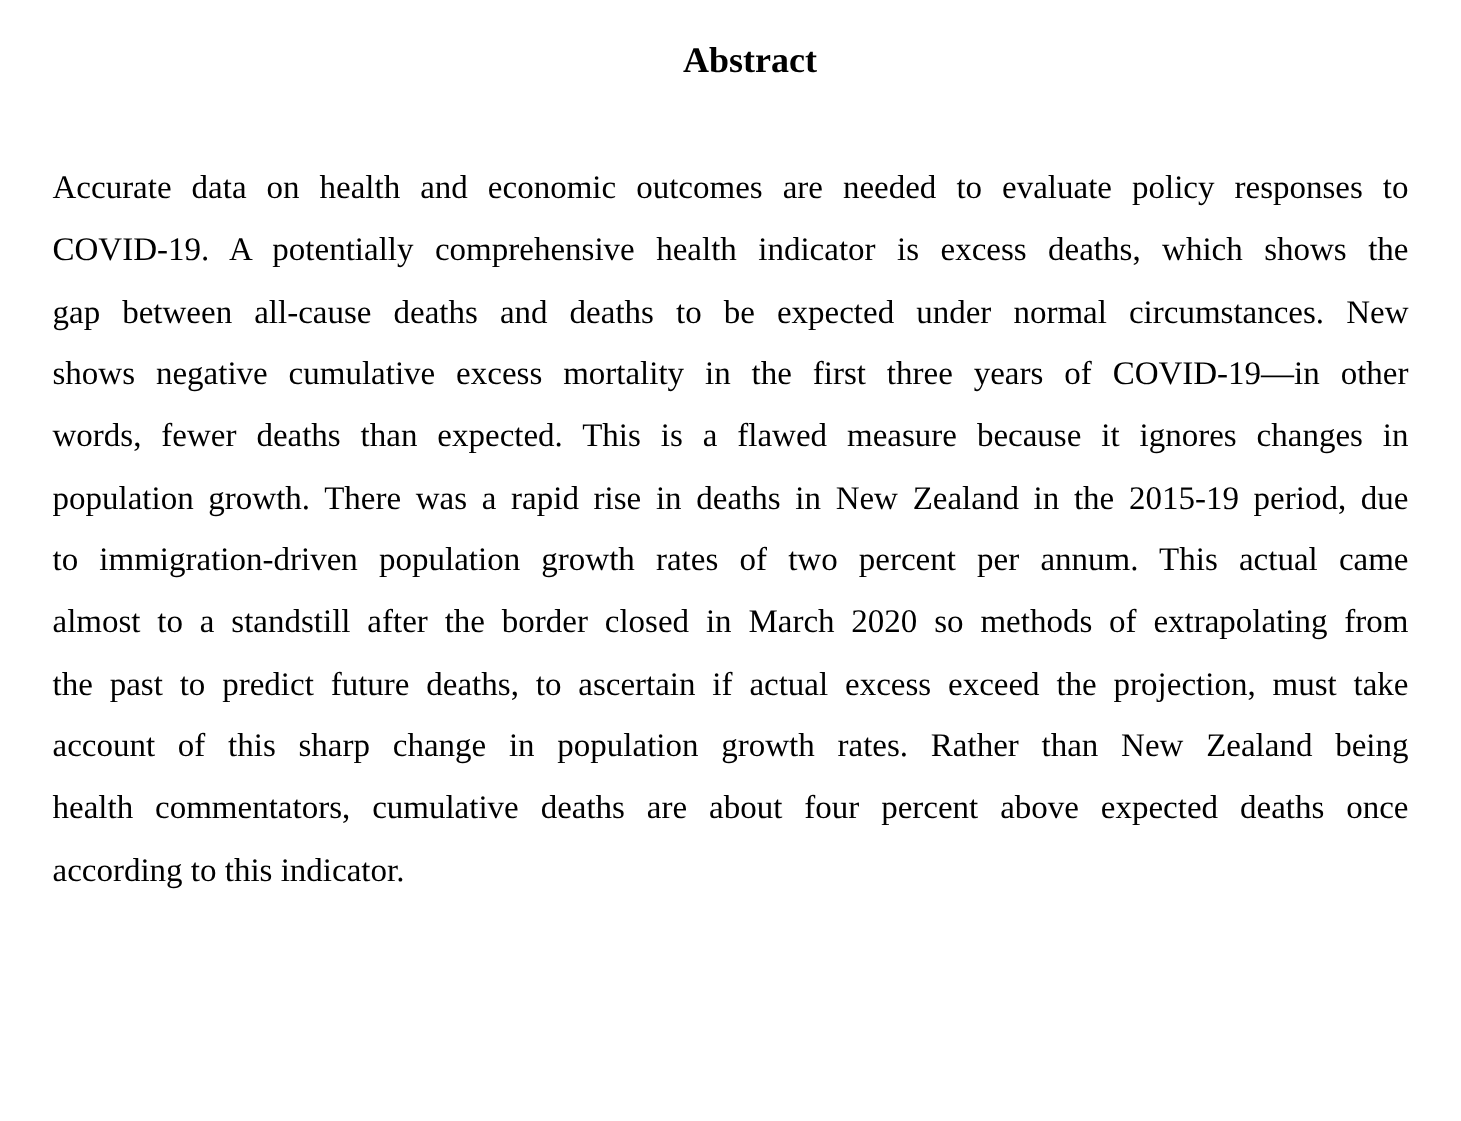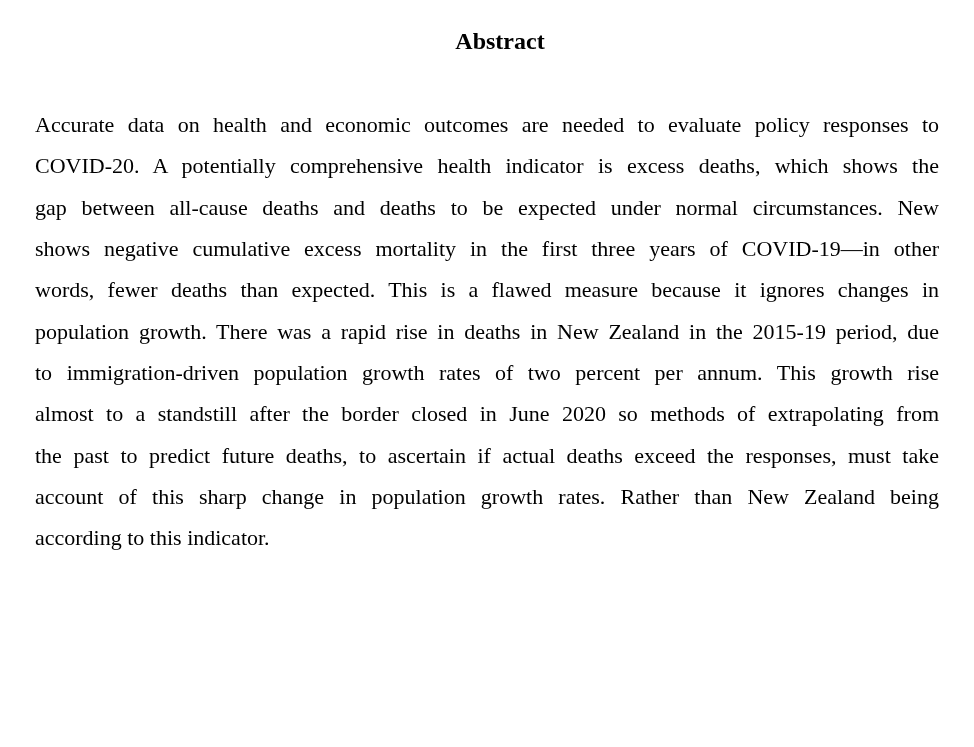--- a/index.html
+++ b/index.html
@@ -44,24 +44,25 @@
     text-align-last: left;
   }
 </style>
 </head>
 <body>
 
 <div class="page">
   <h1 class="abstract-heading">Abstract</h1>
   <div class="abstract-body">
     <div class="abstract-line">Accurate data on health and economic outcomes are needed to evaluate policy responses to</div>
-    <div class="abstract-line">COVID-20. A potentially comprehensive health indicator is excess deaths, which shows the</div>
+    <div class="abstract-line">COVID-19. A potentially comprehensive health indicator is excess deaths, which shows the</div>
     <div class="abstract-line">gap between all-cause deaths and deaths to be expected under normal circumstances. New</div>
     <div class="abstract-line">shows negative cumulative excess mortality in the first three years of COVID-19—in other</div>
     <div class="abstract-line">words, fewer deaths than expected. This is a flawed measure because it ignores changes in</div>
     <div class="abstract-line">population growth. There was a rapid rise in deaths in New Zealand in the 2015-19 period, due</div>
-    <div class="abstract-line">to immigration-driven population growth rates of two percent per annum. This growth rise</div>
-    <div class="abstract-line">almost to a standstill after the border closed in June 2020 so methods of extrapolating from</div>
-    <div class="abstract-line">the past to predict future deaths, to ascertain if actual deaths exceed the responses, must take</div>
+    <div class="abstract-line">to immigration-driven population growth rates of two percent per annum. This actual came</div>
+    <div class="abstract-line">almost to a standstill after the border closed in March 2020 so methods of extrapolating from</div>
+    <div class="abstract-line">the past to predict future deaths, to ascertain if actual excess exceed the projection, must take</div>
     <div class="abstract-line">account of this sharp change in population growth rates. Rather than New Zealand being</div>
+    <div class="abstract-line">health commentators, cumulative deaths are about four percent above expected deaths once</div>
     <div class="abstract-line last">according to this indicator.</div>
   </div>
 </div>
 
 </body></html>

